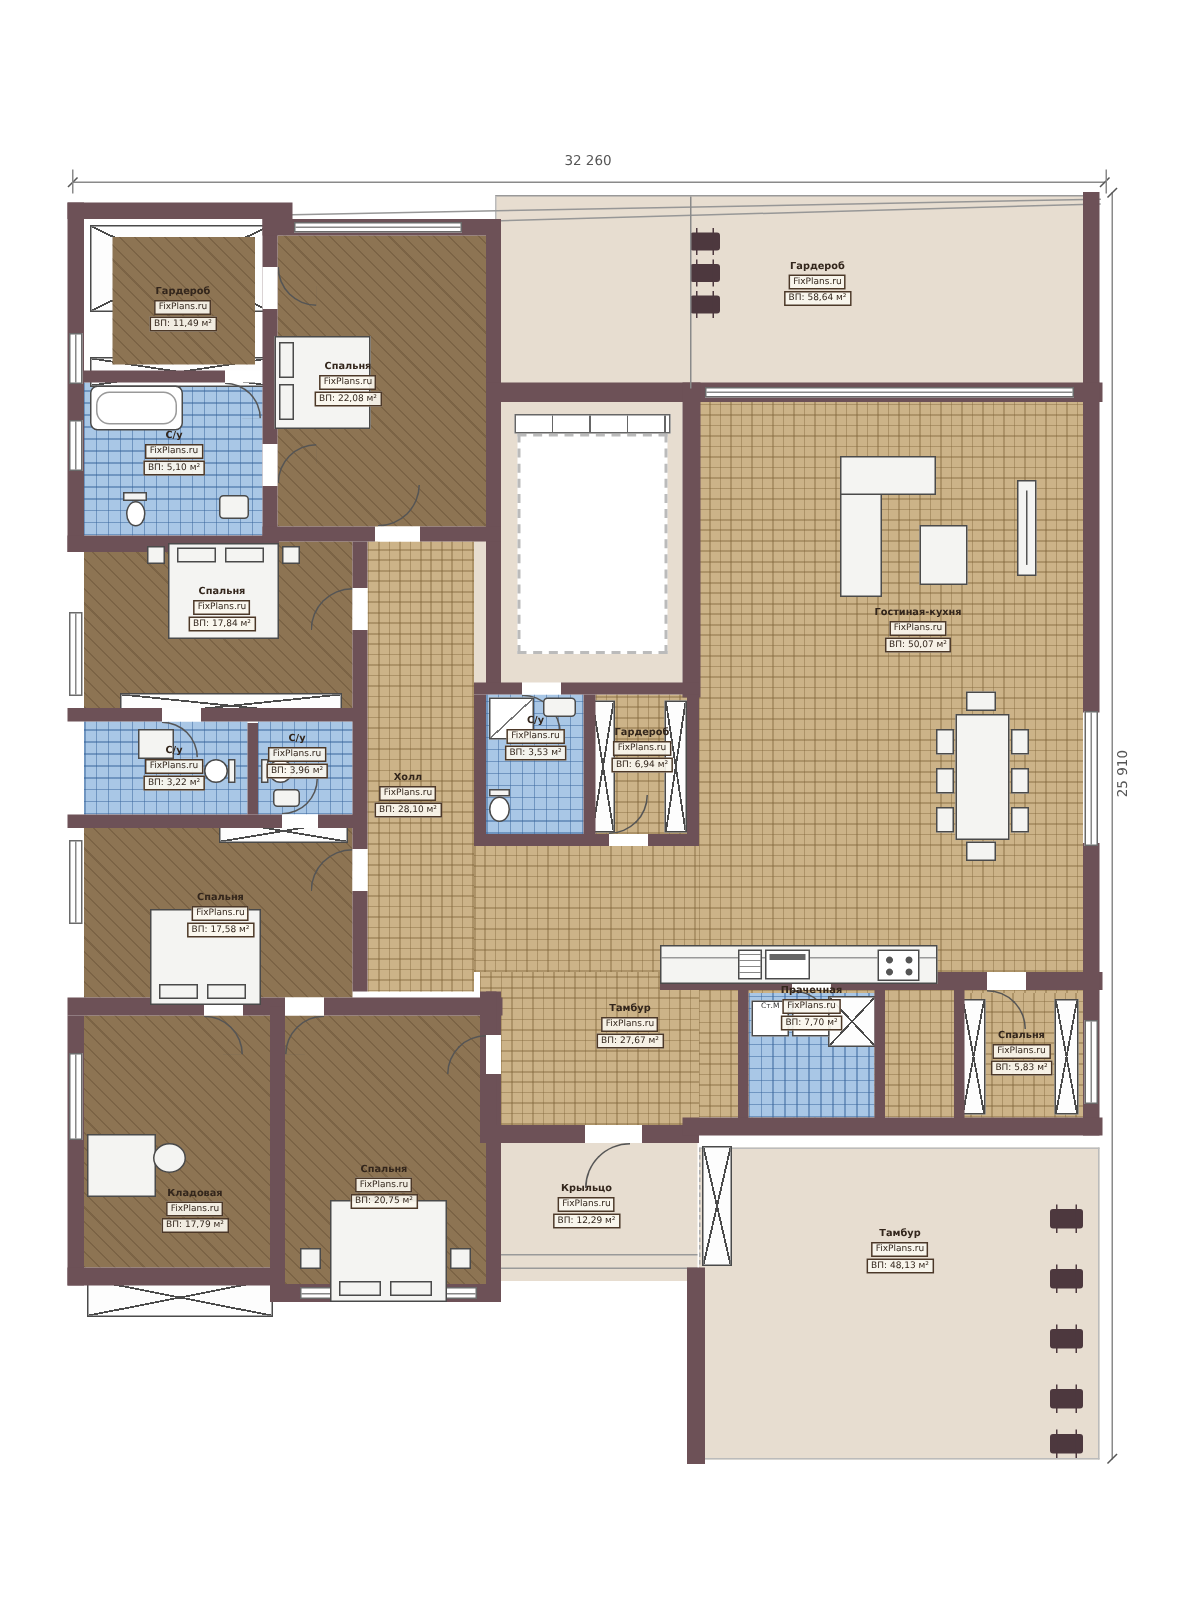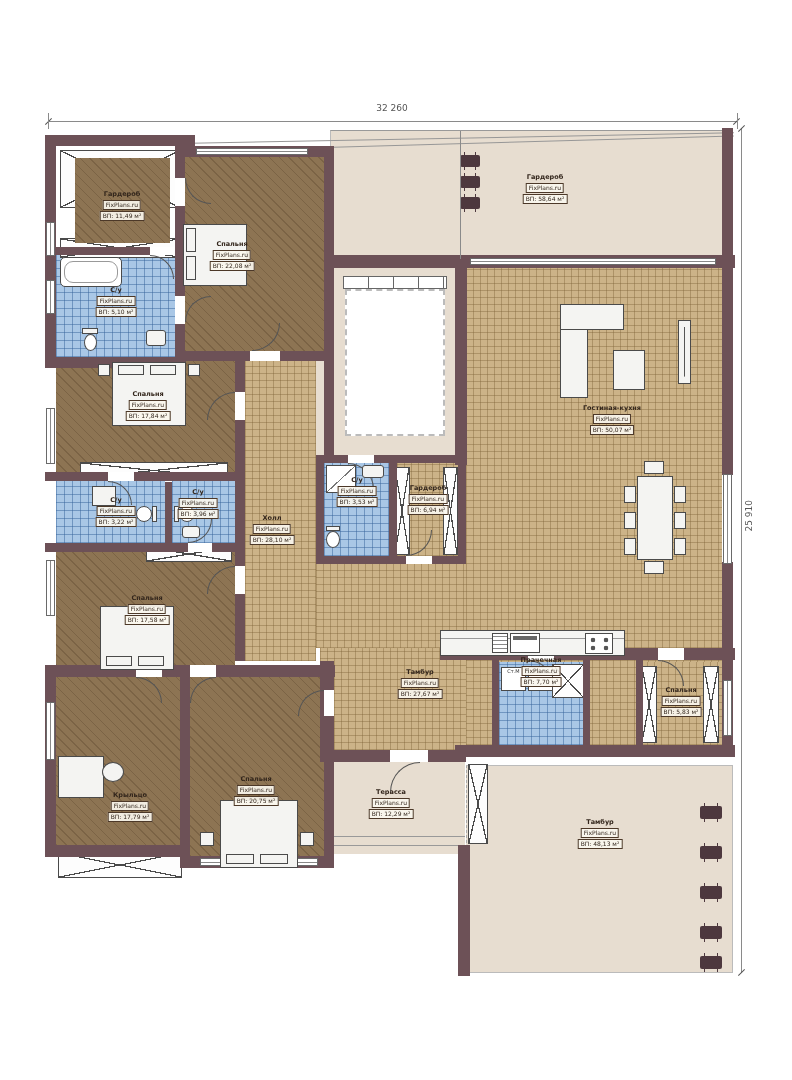--- a/index.html
+++ b/index.html
@@ -337,31 +337,31 @@
     <span>Прачечная</span>
     <span class="bx">FixPlans.ru</span>
     <span class="bx">ВП: 7,70 м²</span>
   </div>
   <div class="lbl" style="left:681px;top:686px">
     <span>Спальня</span>
     <span class="bx">FixPlans.ru</span>
     <span class="bx">ВП: 5,83 м²</span>
   </div>
   <div class="lbl" style="left:130px;top:791px">
+    <span>Кладовая</span>
+    <span class="bx">FixPlans.ru</span>
+    <span class="bx">ВП: 17,79 м²</span>
+  </div>
+  <div class="lbl" style="left:256px;top:775px">
+    <span>Спальня</span>
+    <span class="bx">FixPlans.ru</span>
+    <span class="bx">ВП: 20,75 м²</span>
+  </div>
+  <div class="lbl" style="left:391px;top:788px">
     <span>Крыльцо</span>
-    <span class="bx">FixPlans.ru</span>
-    <span class="bx">ВП: 17,79 м²</span>
-  </div>
-  <div class="lbl" style="left:256px;top:775px">
-    <span>Спальня</span>
-    <span class="bx">FixPlans.ru</span>
-    <span class="bx">ВП: 20,75 м²</span>
-  </div>
-  <div class="lbl" style="left:391px;top:788px">
-    <span>Терасса</span>
     <span class="bx">FixPlans.ru</span>
     <span class="bx">ВП: 12,29 м²</span>
   </div>
   <div class="lbl" style="left:600px;top:818px">
     <span>Тамбур</span>
     <span class="bx">FixPlans.ru</span>
     <span class="bx">ВП: 48,13 м²</span>
   </div>
 
   <i class="dline" style="left:48px;top:121px;width:689px;height:1px"></i>

